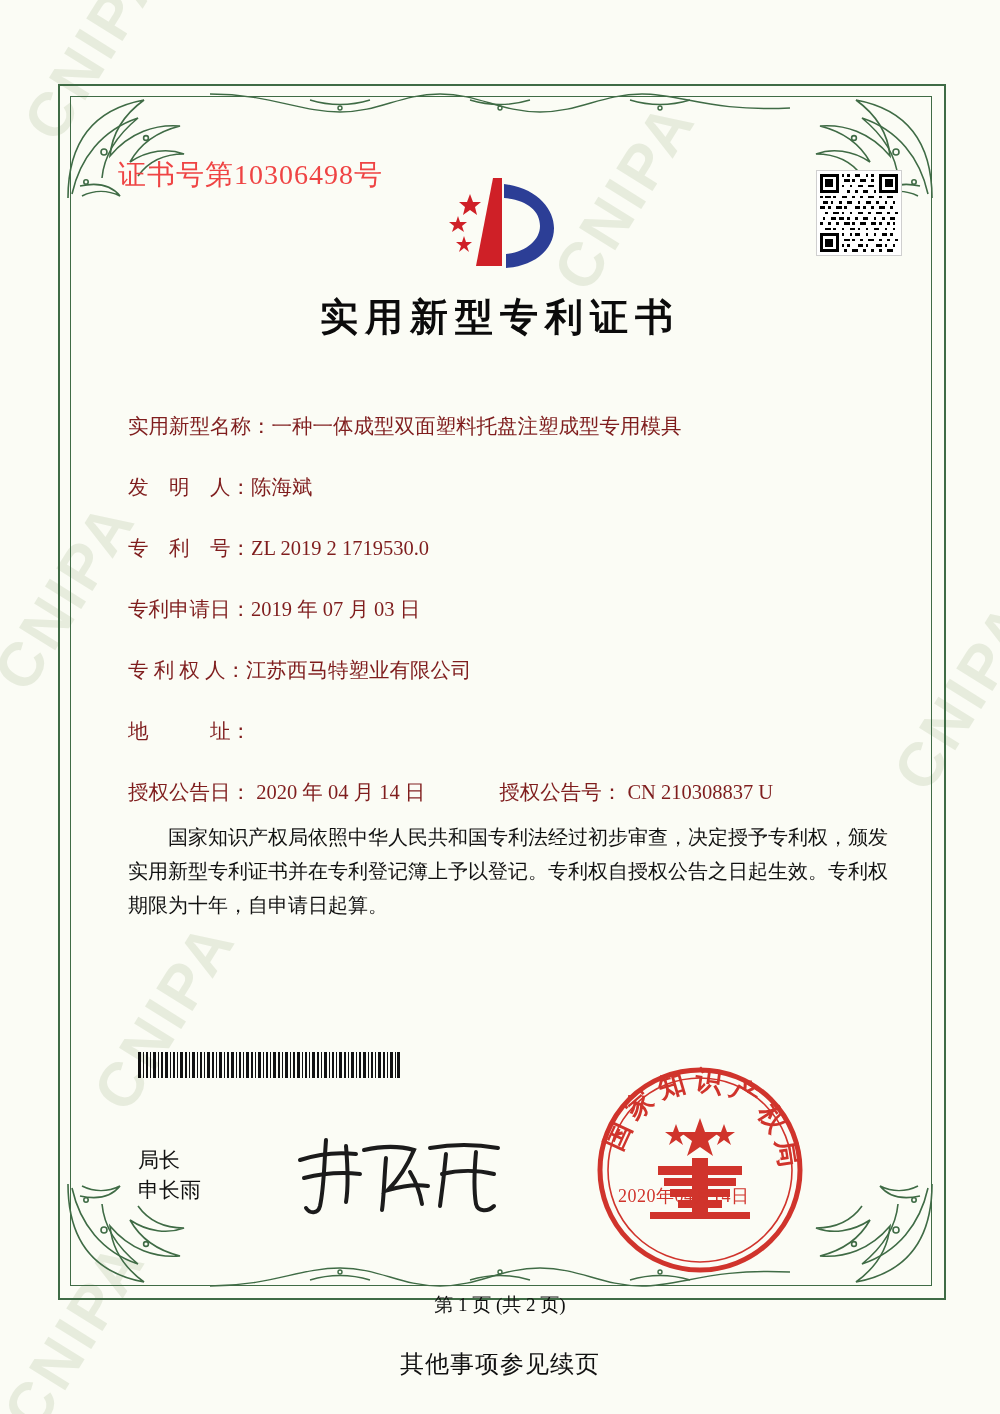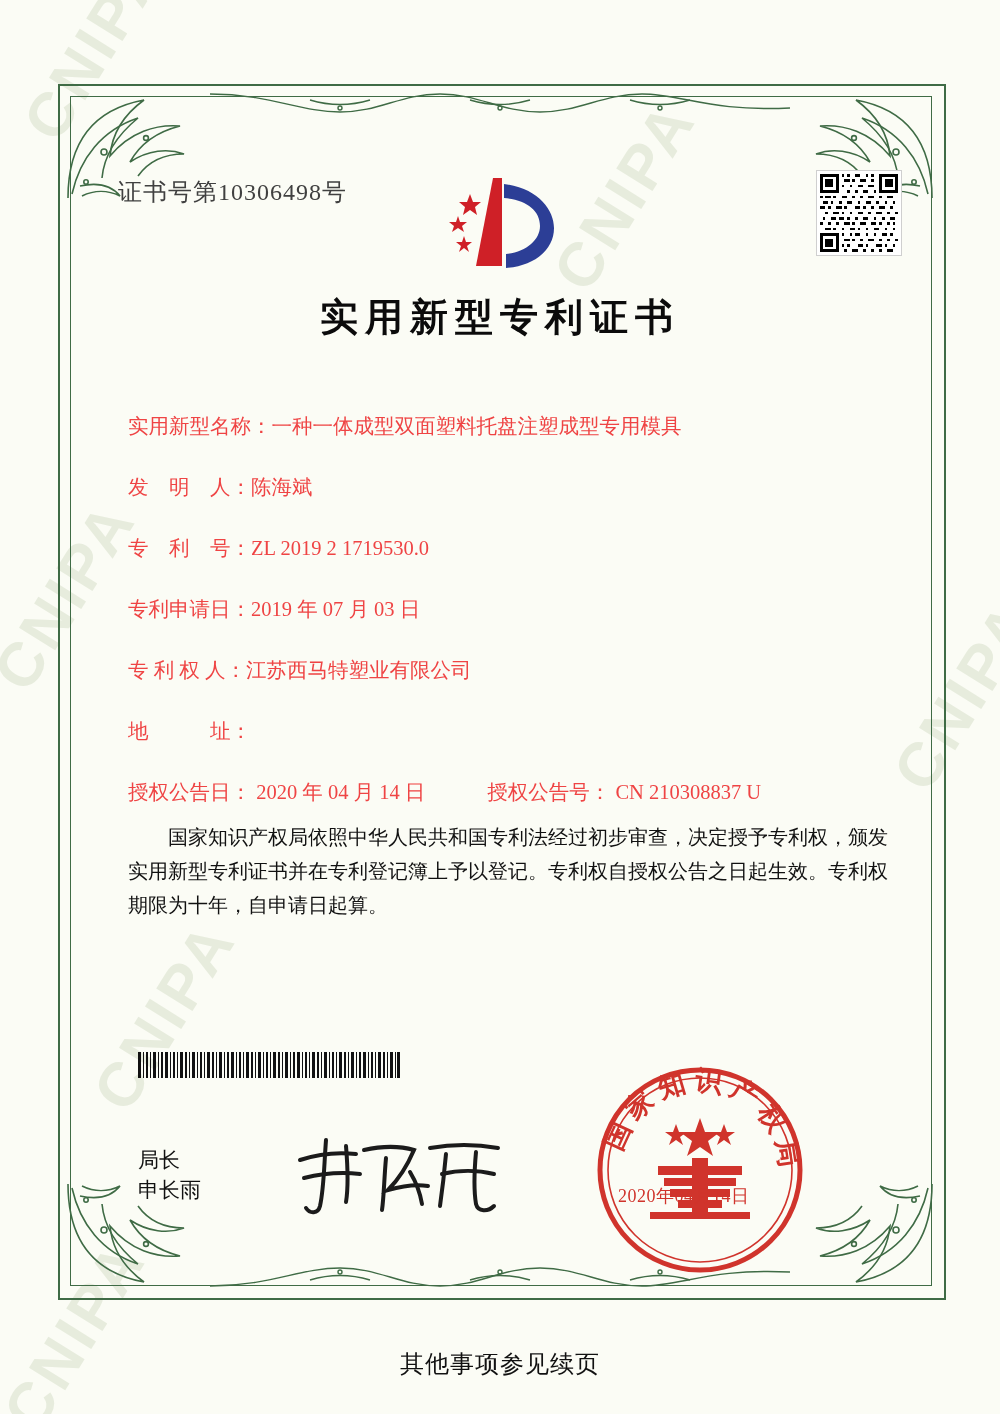--- a/index.html
+++ b/index.html
@@ -68,24 +68,24 @@
   .edge-bottom {
     position: absolute;
     left: 210px; top: 1254px; width: 580px; height: 40px;
     color: #3f6b45;
     transform: scaleY(-1);
   }
   .edge-top svg, .edge-bottom svg { width:100%; height:100%; display:block;}
 
   .cert-no {
     position: absolute;
-    left: 118px; top: 176px;
-    font-size: 24px;
+    left: 118px; top: 156px;
+    font-size: 28px;
     letter-spacing: 1px;
-    color: #404040;
+    color: #ef4444;
   }
   .logo {
     position: absolute;
     left: 430px; top: 170px;
     width: 140px; height: 110px;
   }
   .qr {
     position: absolute;
     right: 98px; top: 170px;
     width: 86px; height: 86px;
@@ -105,34 +105,34 @@
     letter-spacing: 7px;
     color: #0b0b0b;
     font-family: "DejaVu Serif", serif;
   }
 
   .fields {
     position: absolute;
     left: 128px; top: 412px;
     width: 760px;
     font-size: 20.5px;
-    color: #ef4444;
+    color: #7f1d1d;
   }
   .row {
     display: flex;
     align-items: baseline;
     margin-bottom: 33px;
     white-space: nowrap;
   }
   .label {
     letter-spacing: 0px;
   }
   .value { }
   .row-two { display:flex;gap:14px; }
-  .row-two .grp2 { margin-left: 48px; }
+  .row-two .grp2 { margin-left: 60px; }
 
   .body-text {
     position: absolute;
     left: 128px; top: 820px;
     width: 760px;
     font-size: 20px;
     line-height: 34px;
     color: #111;
     text-align: justify;
   }
@@ -570,15 +570,16 @@
       <defs>
         <path id="sealArc" d="M 28 108 A 80 80 0 0 1 188 108"></path>
       </defs>
       <text font-family="Liberation Serif, serif" font-size="27" font-weight="bold" fill="#d0342c" letter-spacing="7">
         <textPath href="#sealArc" startOffset="7%">国家知识产权局</textPath>
       </text>
     </svg>
   </div>
   <div class="seal-date">2020年04月14日</div>
 
+  <div class="page-no">第 1 页 (共 2 页)</div>
   <div class="footer-note">其他事项参见续页</div>
 
 </div>
 
 </body></html>

